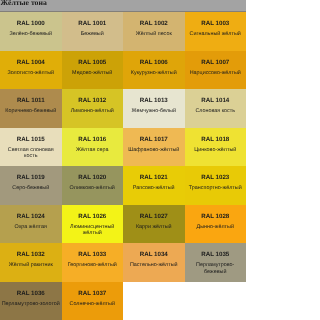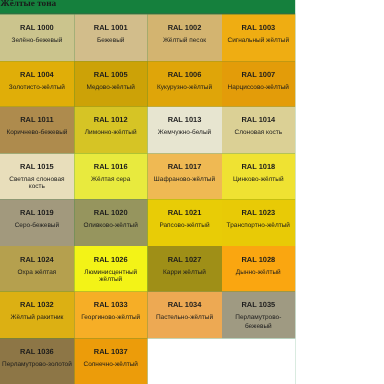--- a/index.html
+++ b/index.html
@@ -1,18 +1,18 @@
 <!DOCTYPE html>
 <html><head>
 <meta charset="utf-8">
 <style>
   html,body{margin:0;padding:0;background:#ffffff;}
   body{width:246px;height:320px;overflow:hidden;font-family:"Liberation Sans",sans-serif;
        -webkit-font-smoothing:antialiased;text-rendering:geometricPrecision;}
-  #page{position:relative;width:246px;height:320px;background:#15803d;opacity:0.999;will-change:transform;}
+  #page{position:relative;width:246px;height:320px;background:#a3a3a3;opacity:0.999;will-change:transform;}
   #title{position:absolute;left:0.5px;top:-2.3px;font-family:"Liberation Serif",serif;
          font-size:7.7px;line-height:9px;font-weight:700;color:#1a1a1a;white-space:nowrap;}
   #grid{position:absolute;left:0;top:12px;width:246px;height:308px;
         display:grid;grid-template-columns:repeat(4,61.5px);
         grid-auto-rows:38.5px;}
   #topline{position:absolute;left:0;top:11px;width:246px;height:1px;background:rgba(90,85,70,0.45);}
   .cell{position:relative;box-sizing:border-box;display:flex;flex-direction:column;
         align-items:center;justify-content:center;overflow:hidden;padding-top:2px;}
   .ral{font-size:6.2px;font-weight:700;line-height:7px;color:#1c1c1c;white-space:nowrap;}
   .nm{font-size:5.4px;font-weight:400;line-height:6.5px;color:#1c1c1c;text-align:center;

